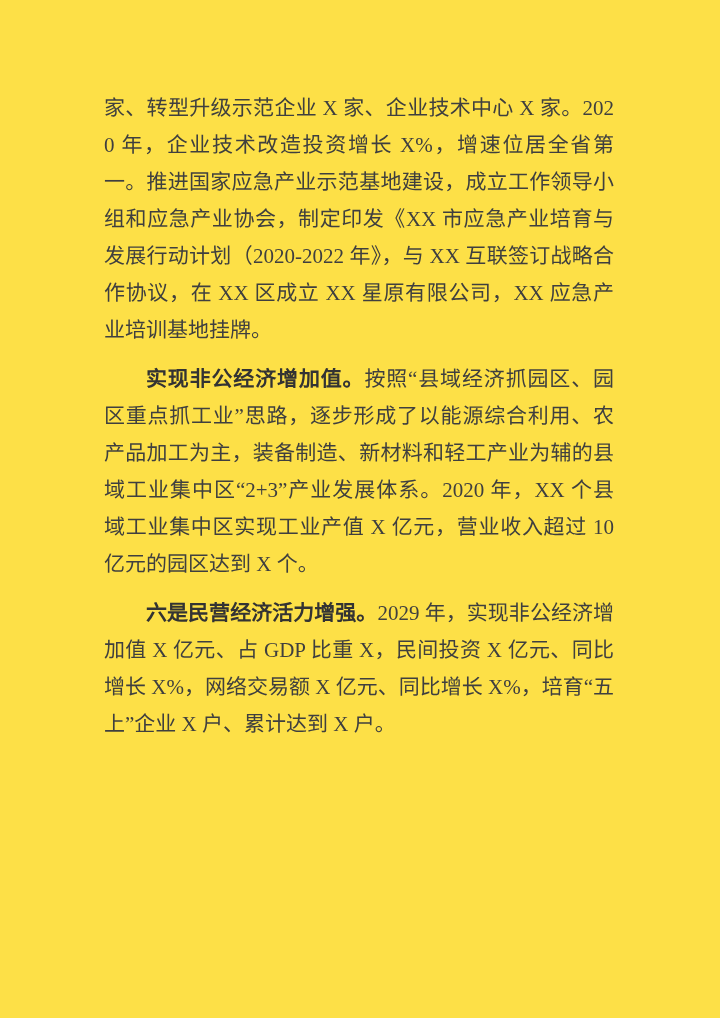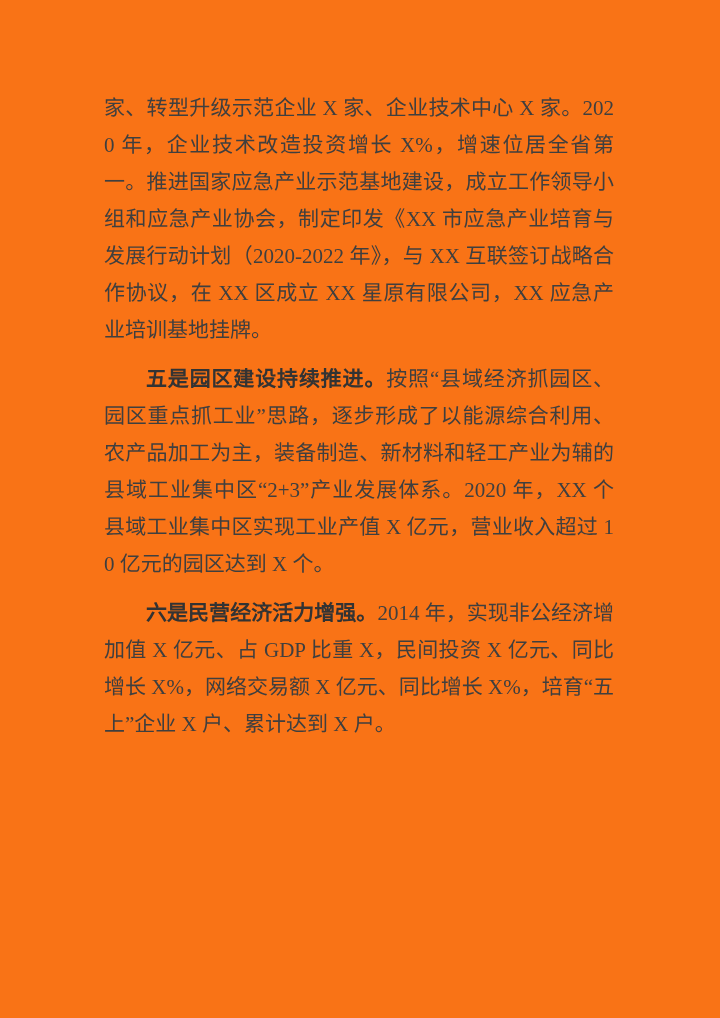--- a/index.html
+++ b/index.html
@@ -9,21 +9,21 @@
   }
   body {
     width: 720px;
     height: 1018px;
     overflow: hidden;
   }
   .doc-page {
     box-sizing: border-box;
     width: 720px;
     height: 1018px;
-    background: #f97316;
+    background: #fde047;
     padding: 90px 106px 0 104px;
   }
   .para {
     font-family: "Liberation Serif", "DejaVu Serif", serif;
     font-size: 21px;
     line-height: 37px;
     color: #3f3f3f;
     text-align: justify;
     margin: 0 0 12px 0;
     word-break: break-all;
@@ -36,18 +36,18 @@
     color: #333333;
   }
 </style>
 </head>
 <body>
 
 <div class="doc-page">
 
   <p class="para"><span class="head"></span><span>家、转型升级示范企业 X 家、企业技术中心 X 家。2020 年，企业技术改造投资增长 X%，增速位居全省第一。推进国家应急产业示范基地建设，成立工作领导小组和应急产业协会，制定印发《XX 市应急产业培育与发展行动计划（2020-2022 年》，与 XX 互联签订战略合作协议，在 XX 区成立 XX 星原有限公司，XX 应急产业培训基地挂牌。</span></p>
 
-  <p class="para indent"><span class="head">五是园区建设持续推进。</span><span>按照“县域经济抓园区、园区重点抓工业”思路，逐步形成了以能源综合利用、农产品加工为主，装备制造、新材料和轻工产业为辅的县域工业集中区“2+3”产业发展体系。2020 年，XX 个县域工业集中区实现工业产值 X 亿元，营业收入超过 10 亿元的园区达到 X 个。</span></p>
+  <p class="para indent"><span class="head">实现非公经济增加值。</span><span>按照“县域经济抓园区、园区重点抓工业”思路，逐步形成了以能源综合利用、农产品加工为主，装备制造、新材料和轻工产业为辅的县域工业集中区“2+3”产业发展体系。2020 年，XX 个县域工业集中区实现工业产值 X 亿元，营业收入超过 10 亿元的园区达到 X 个。</span></p>
 
-  <p class="para indent"><span class="head">六是民营经济活力增强。</span><span>2014 年，实现非公经济增加值 X 亿元、占 GDP 比重 X，民间投资 X 亿元、同比增长 X%，网络交易额 X 亿元、同比增长 X%，培育“五上”企业 X 户、累计达到 X 户。</span></p>
+  <p class="para indent"><span class="head">六是民营经济活力增强。</span><span>2029 年，实现非公经济增加值 X 亿元、占 GDP 比重 X，民间投资 X 亿元、同比增长 X%，网络交易额 X 亿元、同比增长 X%，培育“五上”企业 X 户、累计达到 X 户。</span></p>
 
 
 </div>
 
 </body></html>

